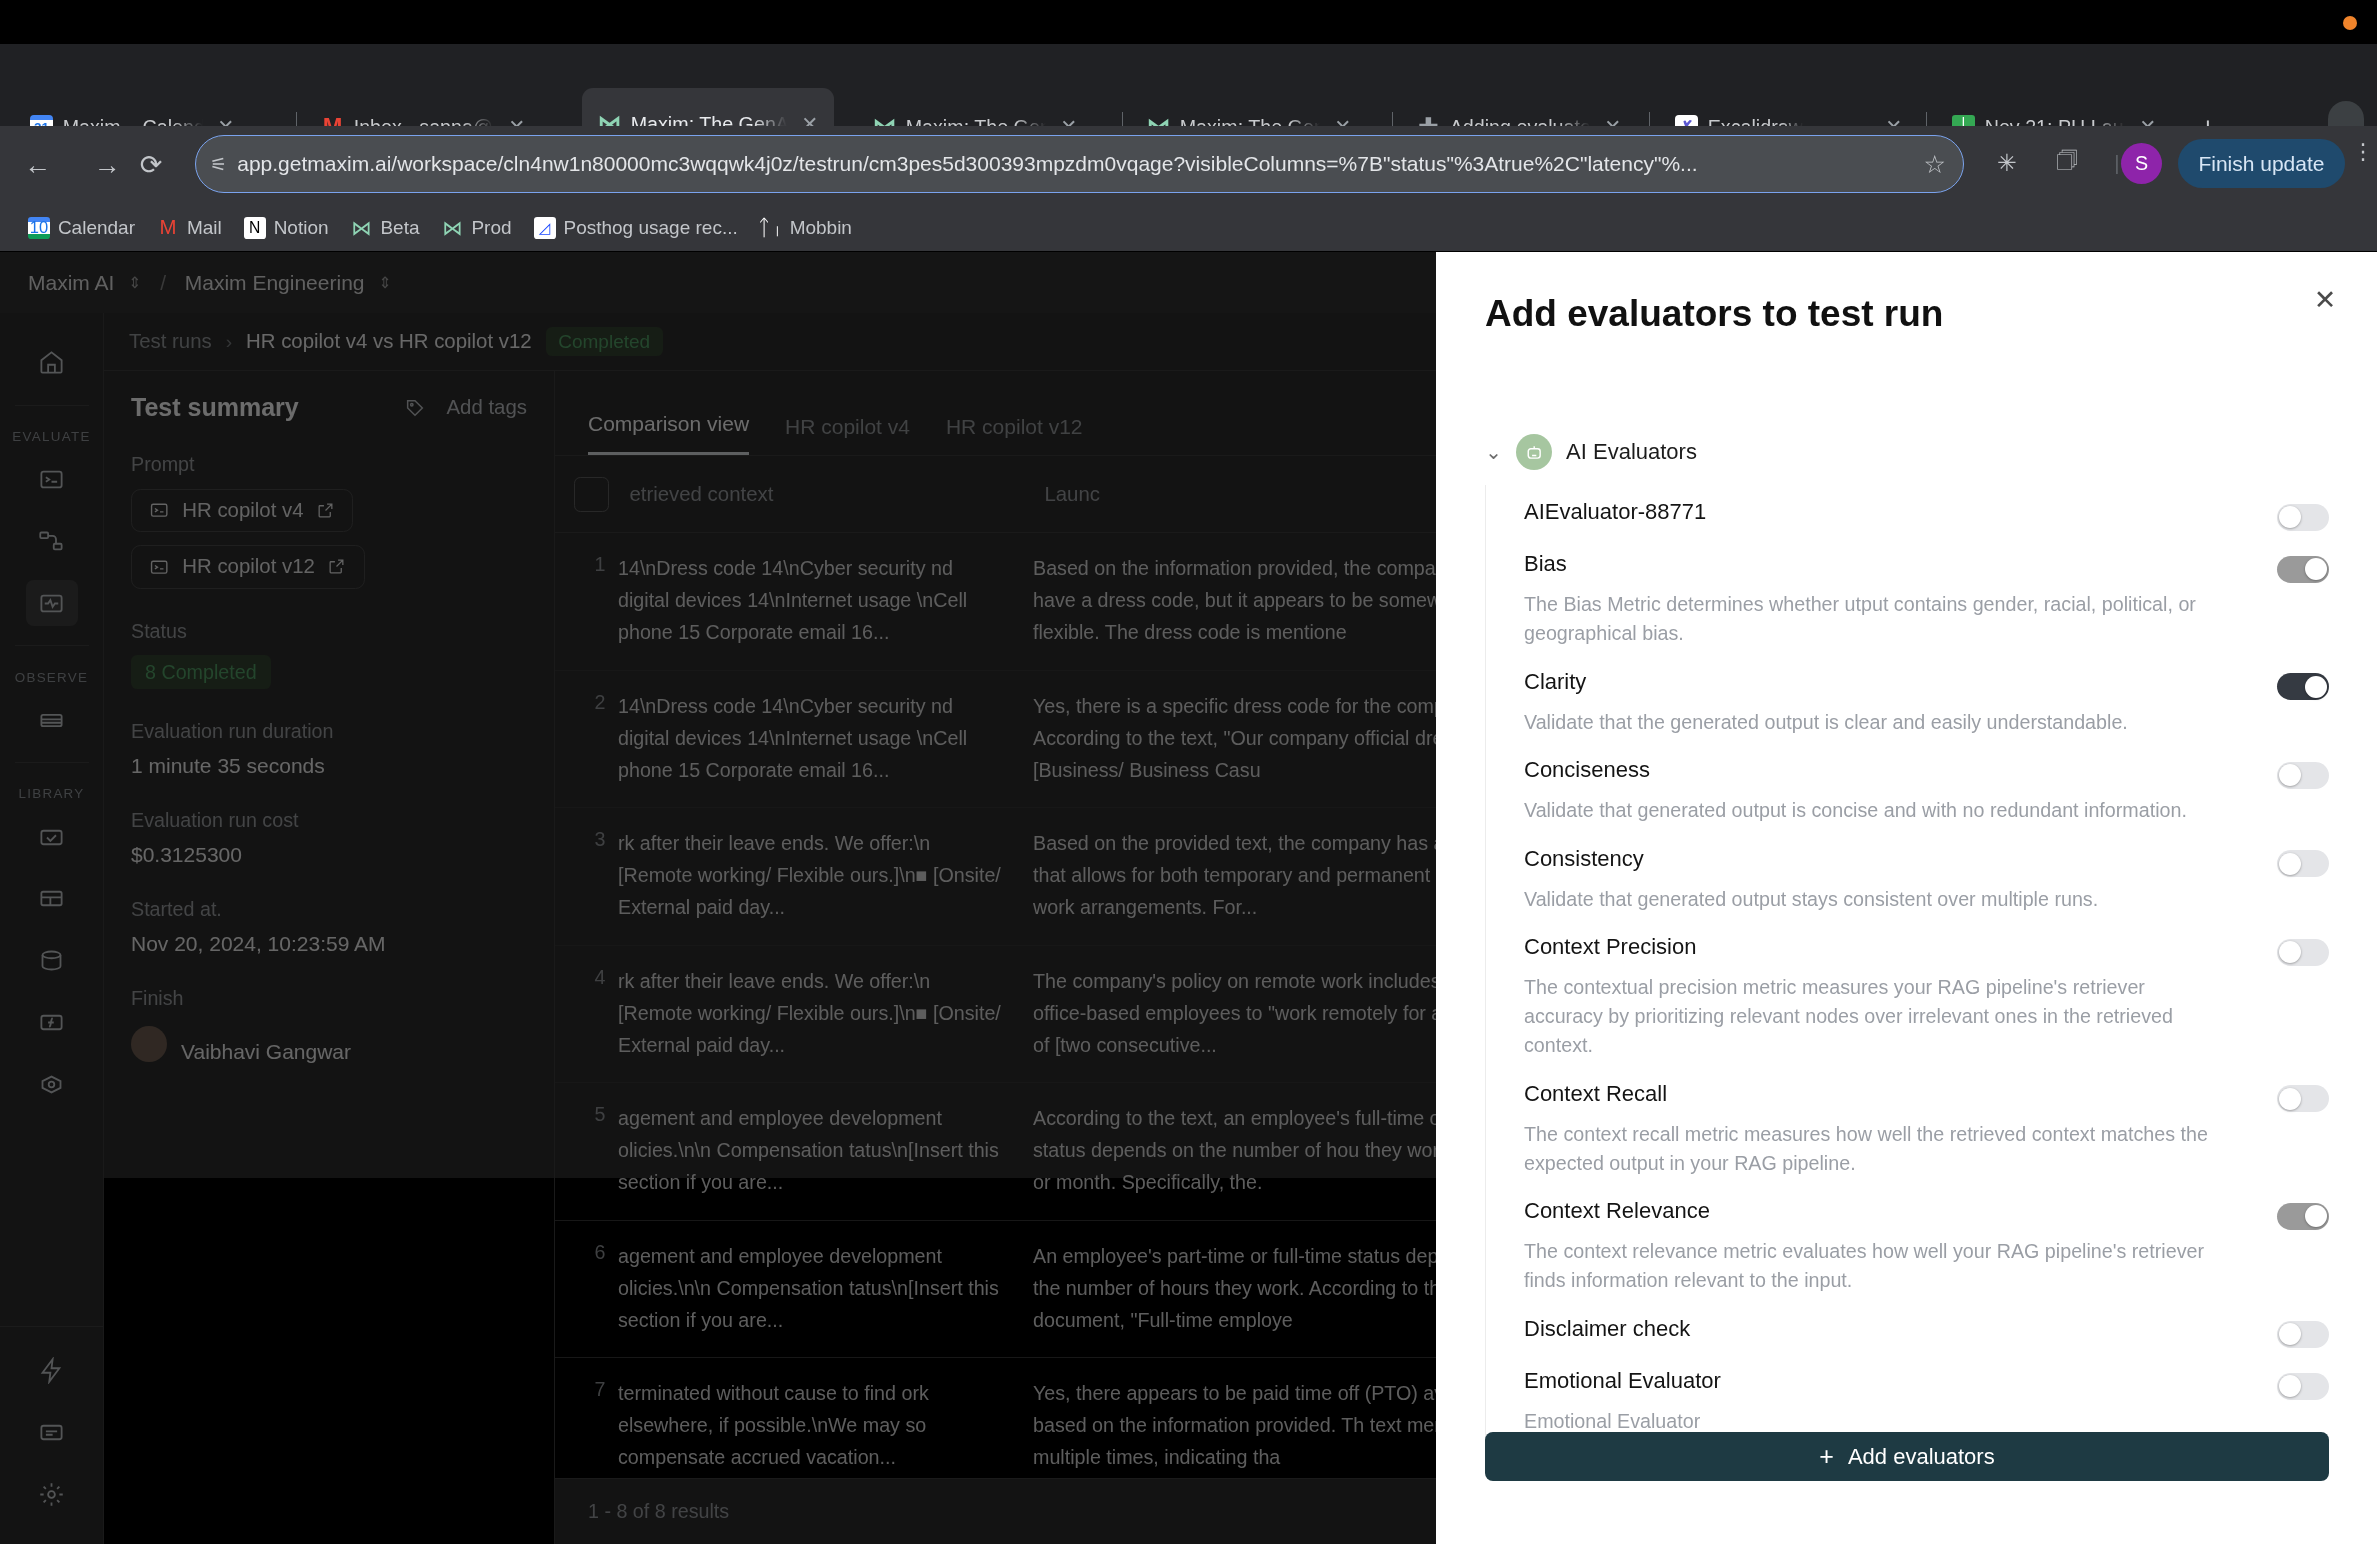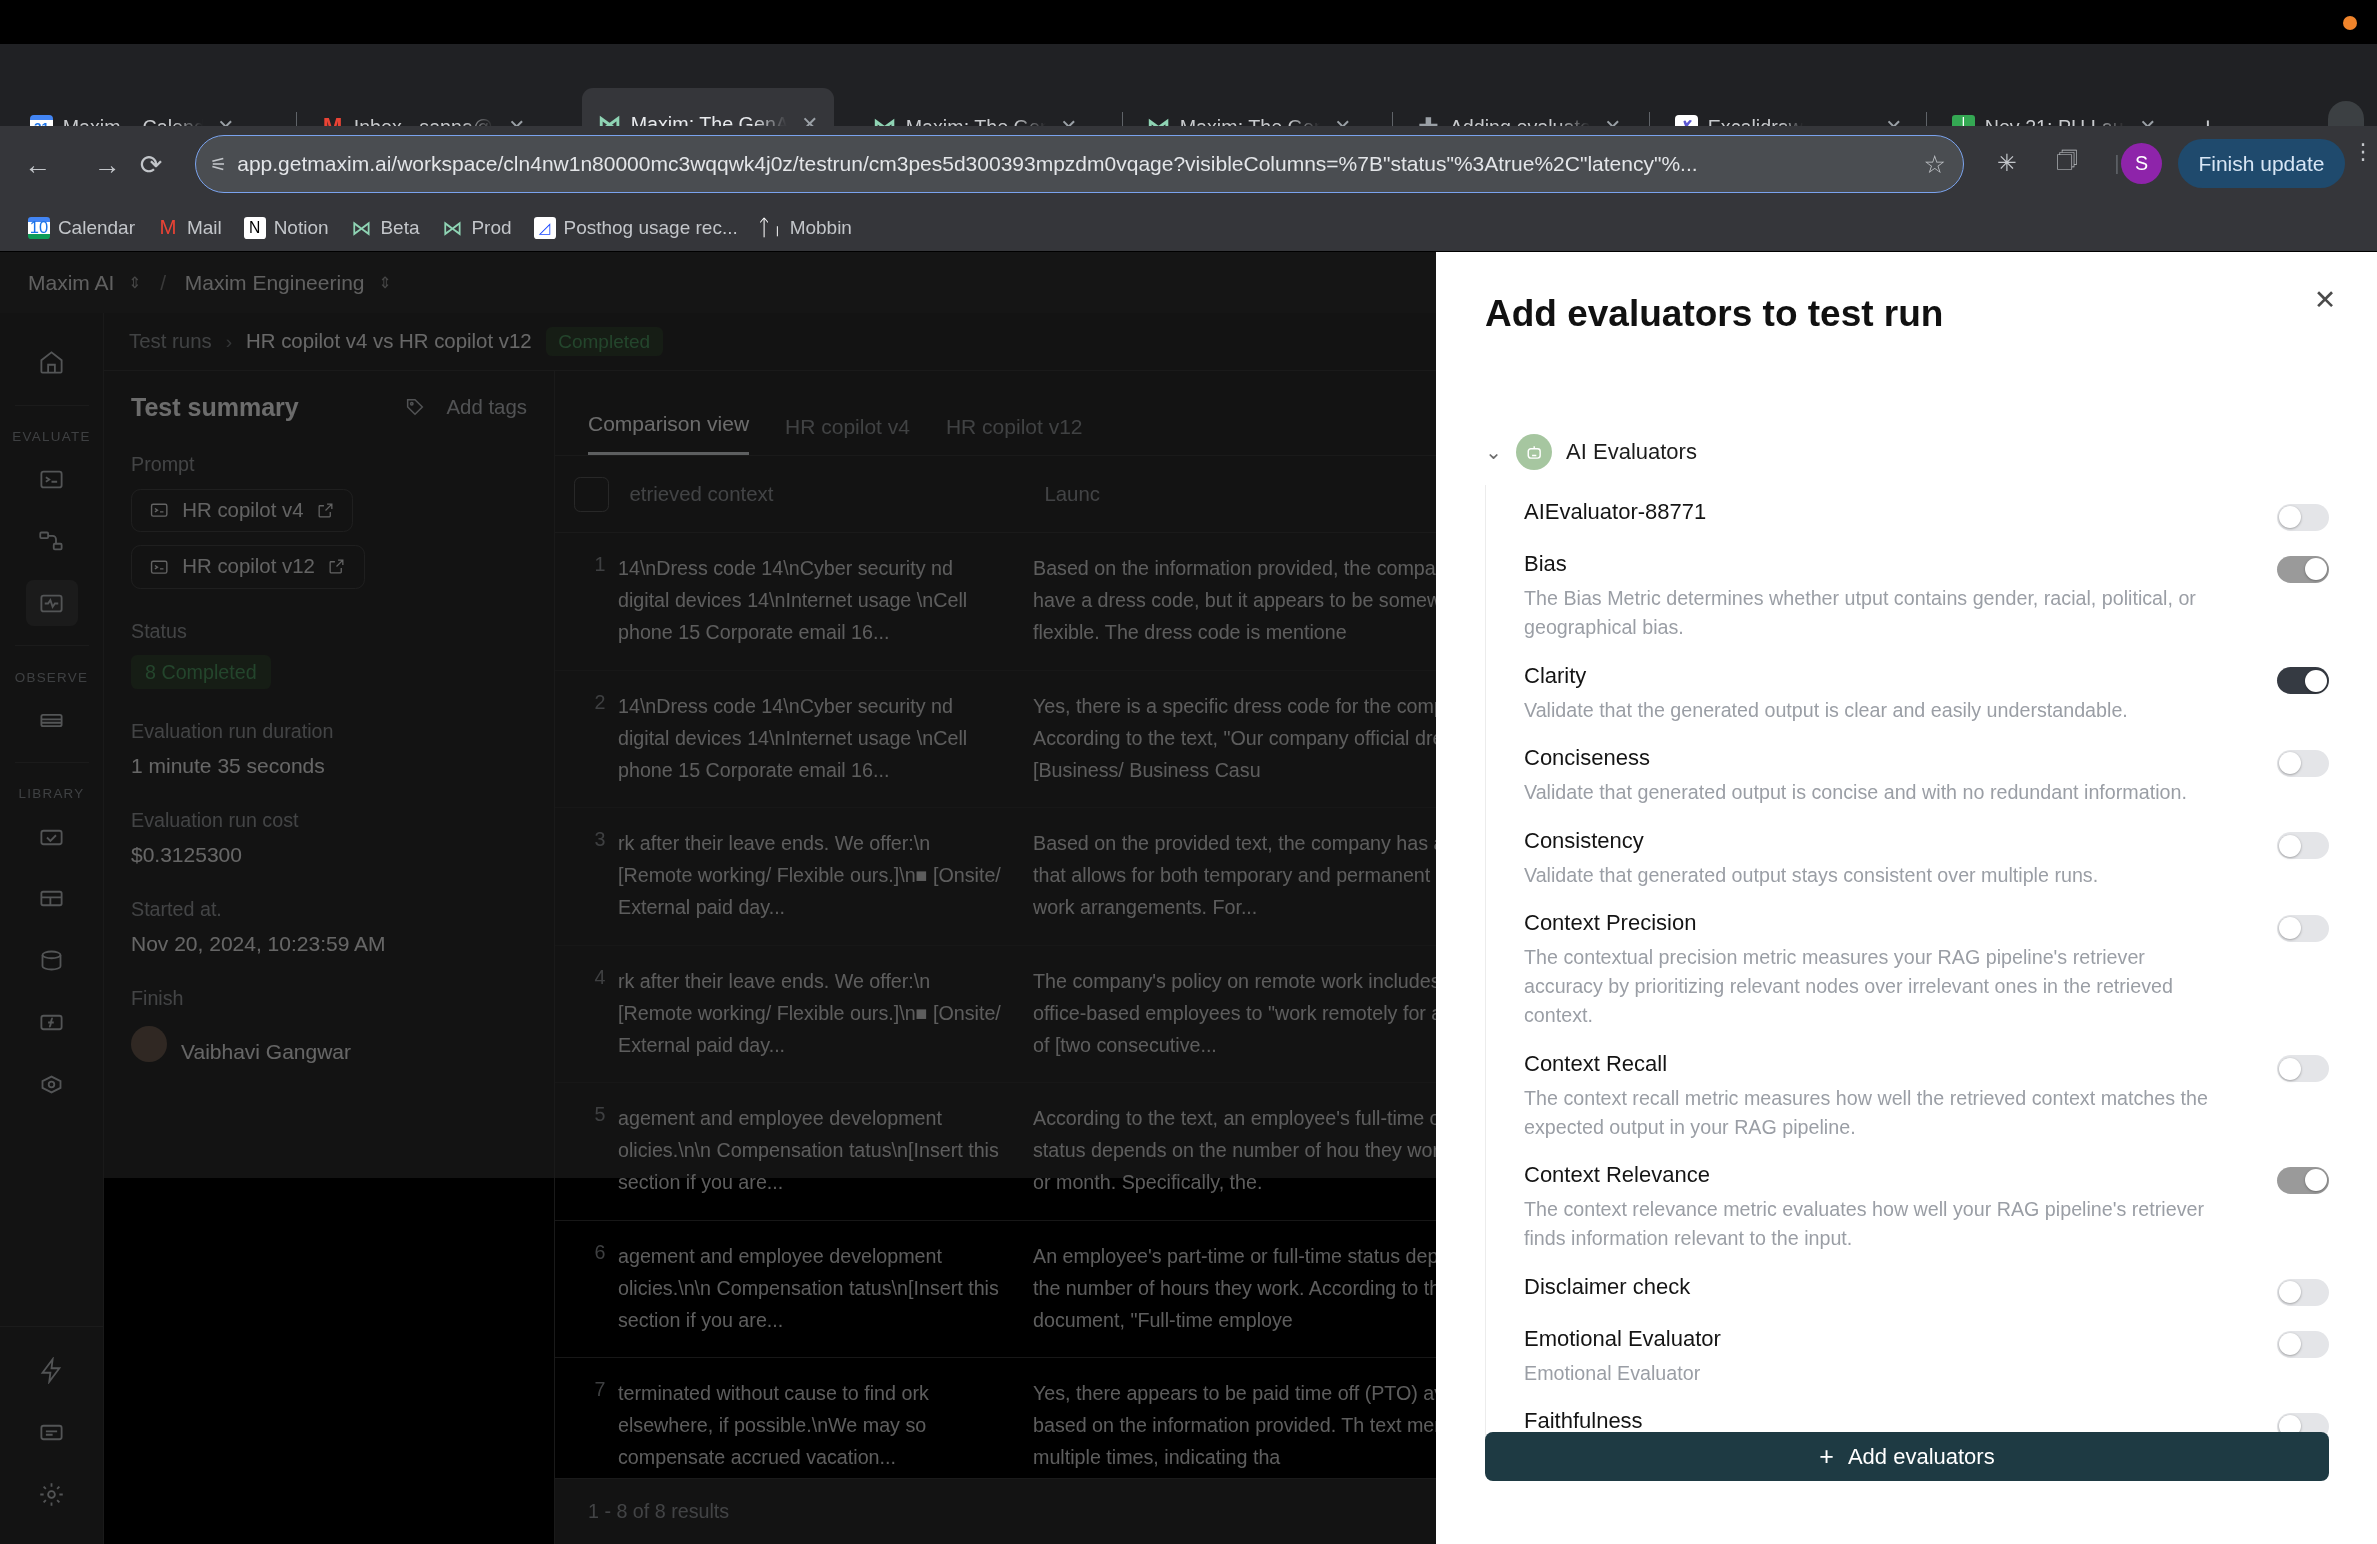--- a/index.html
+++ b/index.html
@@ -92,21 +92,21 @@
             border-bottom:0.8px solid #3a3a3a; }
   .crumb-muted { font-size:20.4px; color:#8f9295; }
   .crumb-sep { color:#73777a; font-size:19px; }
   .crumb-main { font-size:20.4px; color:#e6e6e6; }
   .badge-completed { font-size:19px; color:#4f9a62; background:#32402f; padding:3.9px 12.6px; border-radius:6.3px; }
 
   .left-col { position:absolute; left:0; top:58px; width:451px; height:1173px; border-right:0.8px solid #3a3a3a;
               padding:22px 27px; }
   .ls-row { display:flex; align-items:center; justify-content:space-between; }
   .ls-title { font-size:25px; color:#efefef; font-weight:bold; }
-  .addtags { display:flex; gap:21px; font-size:20.4px; color:#b4b7ba; }
+  .addtags { display:flex; align-items:center; gap:21px; font-size:20.4px; color:#b4b7ba; }
   .fld-label { font-size:19.7px; color:#94979a; margin-top:31px; }
   .pill { margin-top:12.6px; display:inline-flex; align-items:center; gap:12.6px; padding:9.4px 17.3px;
           border:0.8px solid #454545; border-radius:9.4px; font-size:20.4px; color:#dcdcdc; }
   .status-chip { margin-top:12.6px; display:inline-block; font-size:19.7px; color:#4f9a62; background:#32402f;
                  padding:5.5px 14px; border-radius:6.3px; }
   .fld-value { font-size:21px; color:#e3e3e3; margin-top:11px; }
   .author-row { display:flex; align-items:center; gap:14px; margin-top:14px; }
   .author-av { width:36px; height:36px; border-radius:50%; background:#6b5a4e; }
 
   .right-col { position:absolute; left:451px; top:58px; width:1822px; height:1173px; }
@@ -137,21 +137,21 @@
   .group-chev { color:#6d6d6d; font-size:20.4px; }
   .group-av { width:36px; height:36px; border-radius:50%; background:#a6c6a0; color:#fff;
               display:flex; align-items:center; justify-content:center; font-size:19px; }
   .group-name { font-size:22px; color:#1c1c1c; }
 
   .ev-list { position:absolute; left:49px; top:233px; width:844px; height:975px; overflow:hidden;
              border-left:0.8px solid #ececec; padding-left:38px; }
   .ev-item { display:flex; align-items:flex-start; justify-content:space-between; padding:14px 0 6.3px; }
   .ev-text { width:700px; }
   .ev-name { font-size:22px; color:#141414; }
-  .ev-desc { font-size:19.7px; color:#9a9ea5; line-height:1.48; margin-top:7px; }
+  .ev-desc { font-size:19.7px; color:#9a9ea5; line-height:1.48; margin-top:13px; }
   .toggle { flex:0 0 52px; width:52px; height:27px; border-radius:15.7px; background:#e4e5e8;
             position:relative; margin-top:4.7px; }
   .toggle .knob { position:absolute; top:2.4px; left:2.4px; width:22px; height:22px; border-radius:50%;
                   background:#fff; box-shadow:0 0.8px 2.4px rgba(0,0,0,.35); }
   .toggle.on-grey { background:#9a9a9a; }
   .toggle.on-grey .knob { left:27.5px; }
   .toggle.on-dark { background:#353a42; }
   .toggle.on-dark .knob { left:27.5px; }
 
   .add-btn { position:absolute; left:49px; bottom:64px; width:844px; height:49px; border-radius:7.9px;

